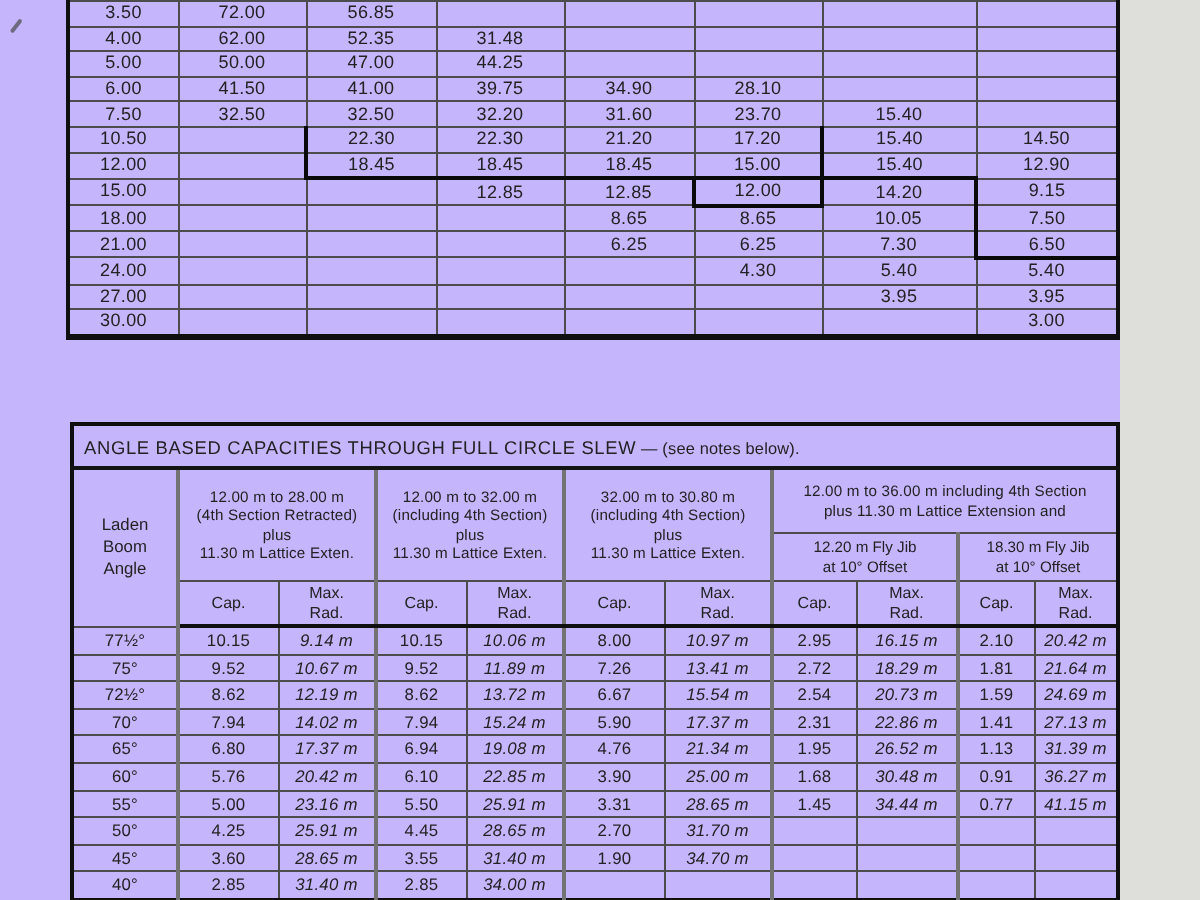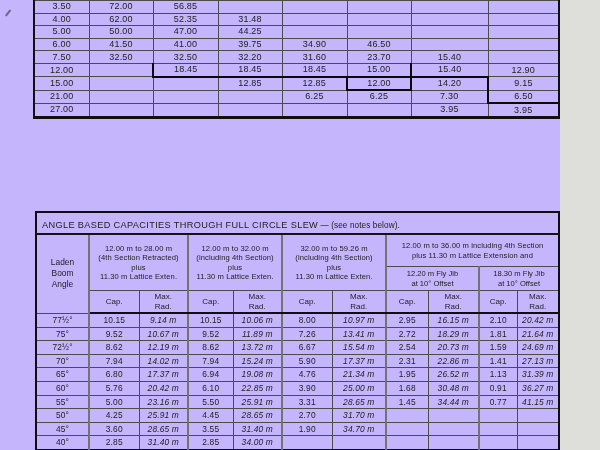--- a/index.html
+++ b/index.html
@@ -106,33 +106,43 @@
           <td></td>
           <td></td>
           <td></td>
         </tr>
         <tr>
           <td>6.00</td>
           <td>41.50</td>
           <td>41.00</td>
           <td>39.75</td>
           <td>34.90</td>
-          <td>46.50</td>
+          <td>28.10</td>
           <td></td>
           <td></td>
         </tr>
         <tr>
           <td>7.50</td>
           <td>32.50</td>
           <td>32.50</td>
           <td>32.20</td>
           <td>31.60</td>
           <td>23.70</td>
           <td>15.40</td>
           <td></td>
+        </tr>
+        <tr>
+          <td>10.50</td>
+          <td class="br"></td>
+          <td>22.30</td>
+          <td>22.30</td>
+          <td>21.20</td>
+          <td class="br">17.20</td>
+          <td>15.40</td>
+          <td>14.50</td>
         </tr>
         <tr>
           <td>12.00</td>
           <td class="br"></td>
           <td class="bb">18.45</td>
           <td class="bb">18.45</td>
           <td class="bb">18.45</td>
           <td class="bb br">15.00</td>
           <td class="bb">15.40</td>
           <td>12.90</td>
@@ -141,38 +151,68 @@
           <td>15.00</td>
           <td></td>
           <td></td>
           <td>12.85</td>
           <td>12.85</td>
           <td class="bl br bb">12.00</td>
           <td class="br">14.20</td>
           <td>9.15</td>
         </tr>
         <tr>
+          <td>18.00</td>
+          <td></td>
+          <td></td>
+          <td></td>
+          <td>8.65</td>
+          <td>8.65</td>
+          <td class="br">10.05</td>
+          <td>7.50</td>
+        </tr>
+        <tr>
           <td>21.00</td>
           <td></td>
           <td></td>
           <td></td>
           <td>6.25</td>
           <td>6.25</td>
           <td class="br">7.30</td>
           <td class="bb">6.50</td>
         </tr>
         <tr>
+          <td>24.00</td>
+          <td></td>
+          <td></td>
+          <td></td>
+          <td></td>
+          <td>4.30</td>
+          <td>5.40</td>
+          <td>5.40</td>
+        </tr>
+        <tr>
           <td>27.00</td>
           <td></td>
           <td></td>
           <td></td>
           <td></td>
           <td></td>
           <td>3.95</td>
           <td>3.95</td>
+        </tr>
+        <tr>
+          <td>30.00</td>
+          <td></td>
+          <td></td>
+          <td></td>
+          <td></td>
+          <td></td>
+          <td></td>
+          <td>3.00</td>
         </tr>
       </tbody>
   </table>
 
   <table id="bt">
     <colgroup>
       <col style="width:53px">
         <col style="width:50px">
         <col style="width:49px">
         <col style="width:45px">
@@ -200,21 +240,21 @@
             <div>plus</div>
             <div>11.30 m Lattice Exten.</div>
           </td>
           <td class="glabel gv" colspan="2" rowspan="2">
             <div>12.00 m to 32.00 m</div>
             <div>(including 4th Section)</div>
             <div>plus</div>
             <div>11.30 m Lattice Exten.</div>
           </td>
           <td class="glabel gv" colspan="2" rowspan="2">
-            <div>32.00 m to 59.26 m</div>
+            <div>32.00 m to 30.80 m</div>
             <div>(including 4th Section)</div>
             <div>plus</div>
             <div>11.30 m Lattice Exten.</div>
           </td>
           <td class="glabel g4label" colspan="4">
             <div>12.00 m to 36.00 m including 4th Section</div>
             <div>plus 11.30 m Lattice Extension and</div>
           </td>
         </tr>
         <tr>

